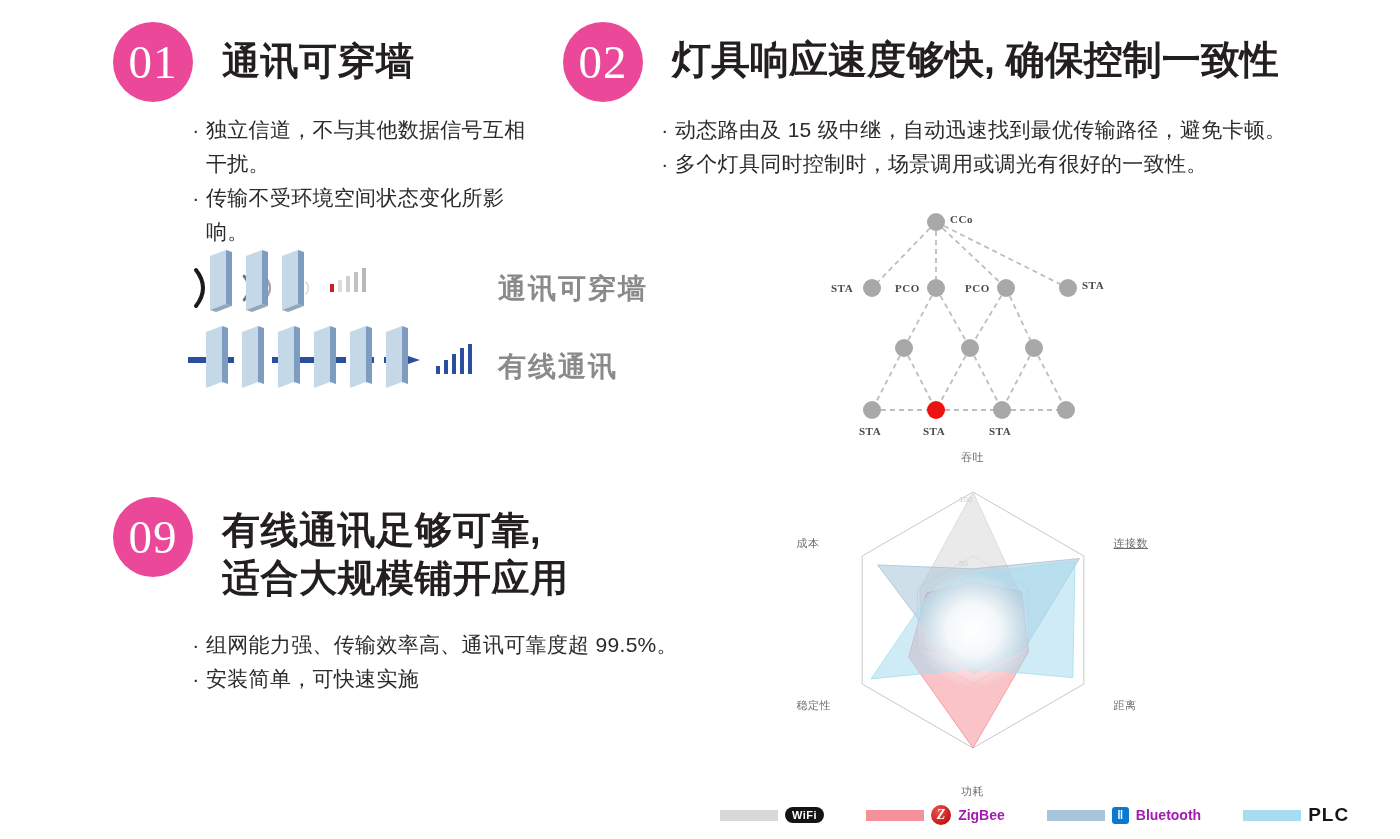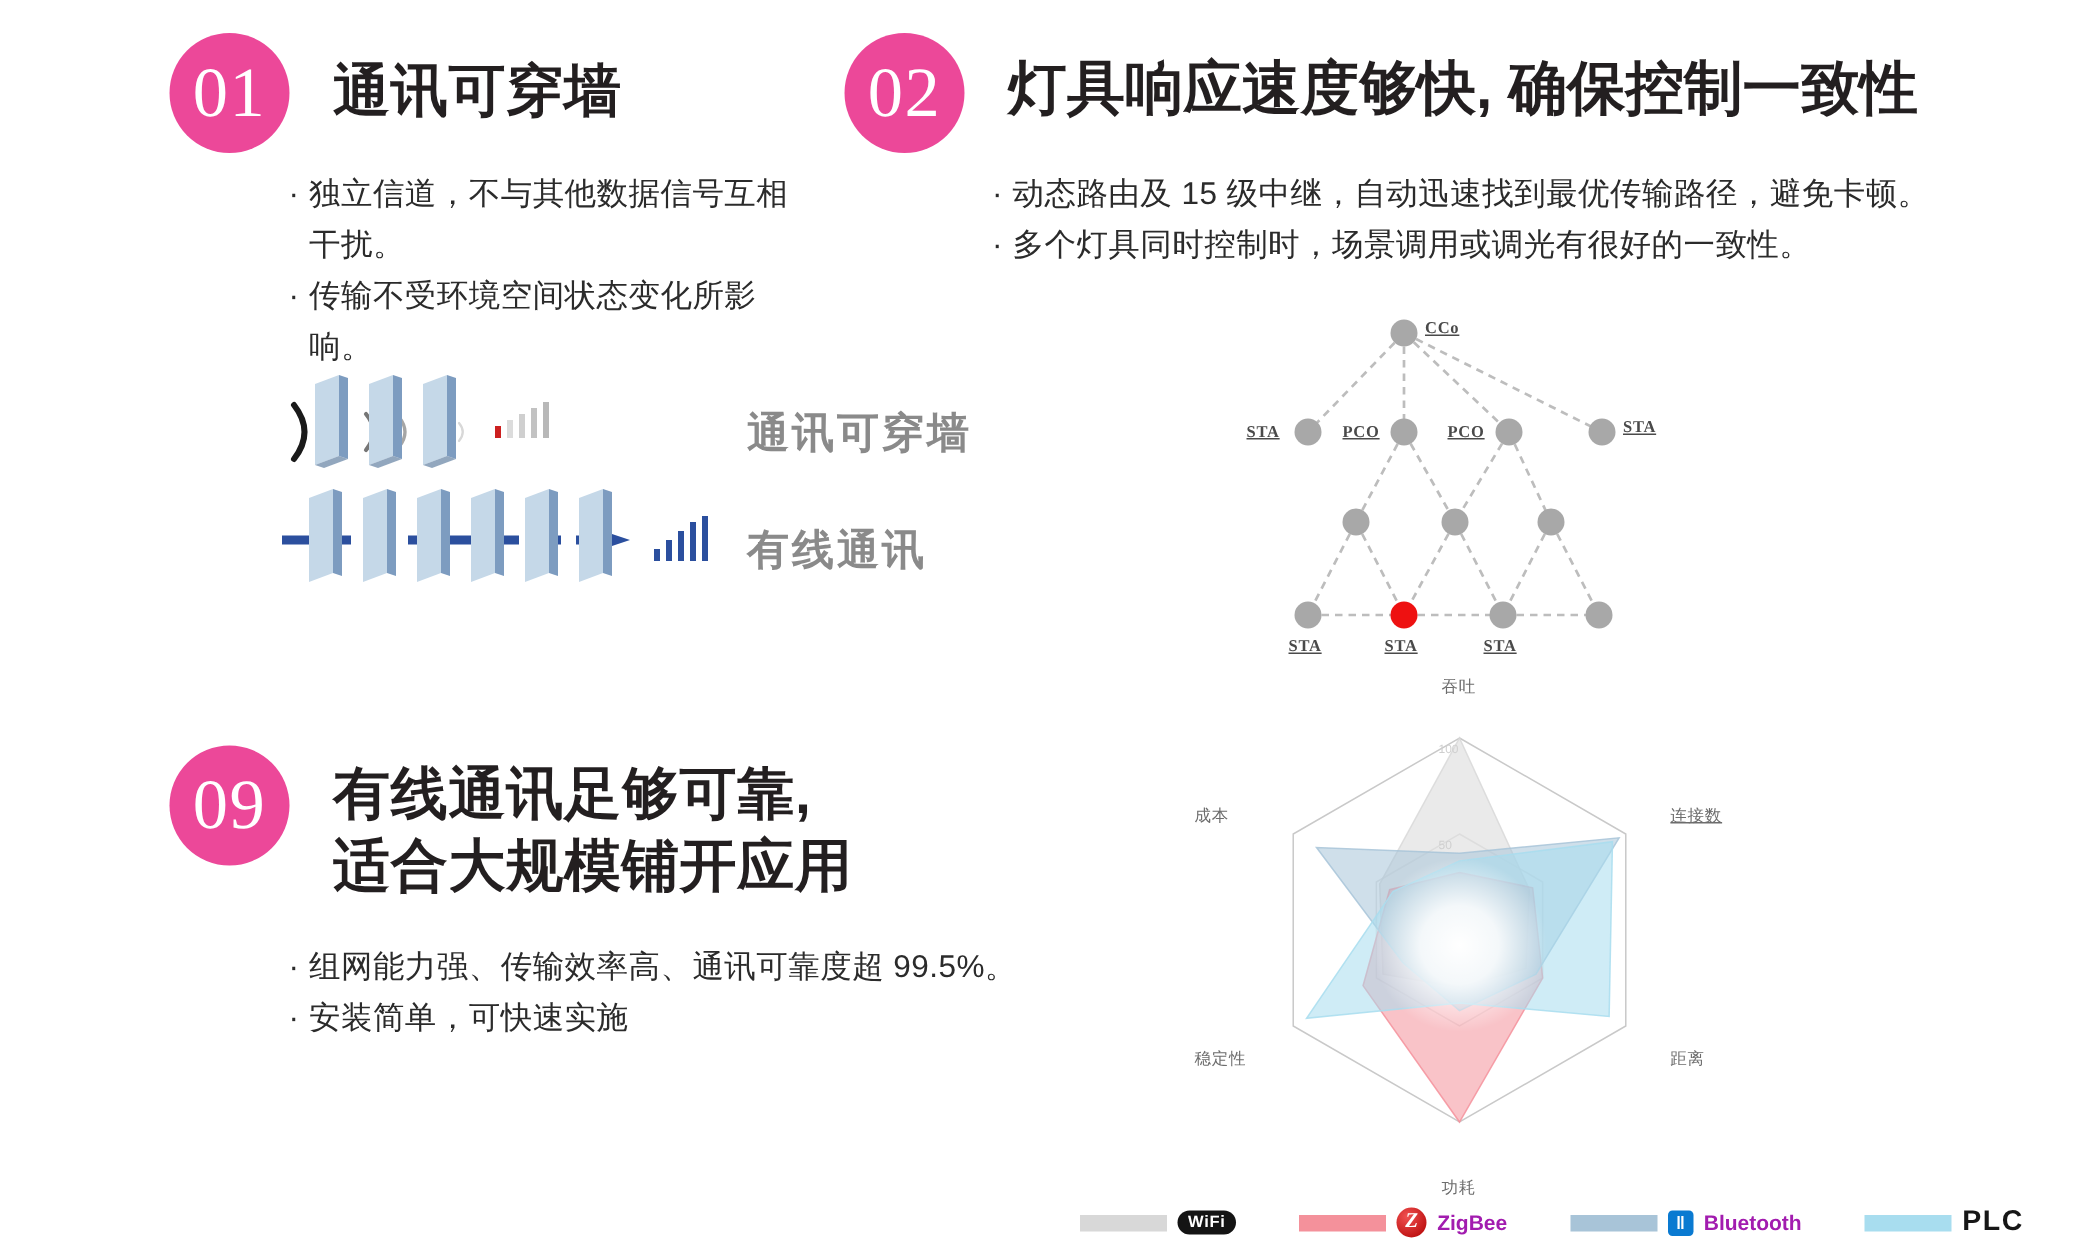--- a/index.html
+++ b/index.html
@@ -76,21 +76,20 @@
   
   .mesh{position:absolute;left:820px;top:200px;width:310px;height:255px;}
   .mesh-label{
     position:absolute;
     font-size:11px;
     font-weight:bold;
     color:#4a4a4a;
     font-family:"Liberation Serif","DejaVu Serif",serif;
     letter-spacing:0.5px;
     white-space:nowrap;
-    text-decoration:underline;
   }
 
   
   .radar{position:absolute;left:788px;top:462px;width:370px;height:330px;}
   .radar-axis-label{
     position:absolute;
     font-size:11px;
     color:#6d6d6d;
     white-space:nowrap;
     letter-spacing:0.5px;

